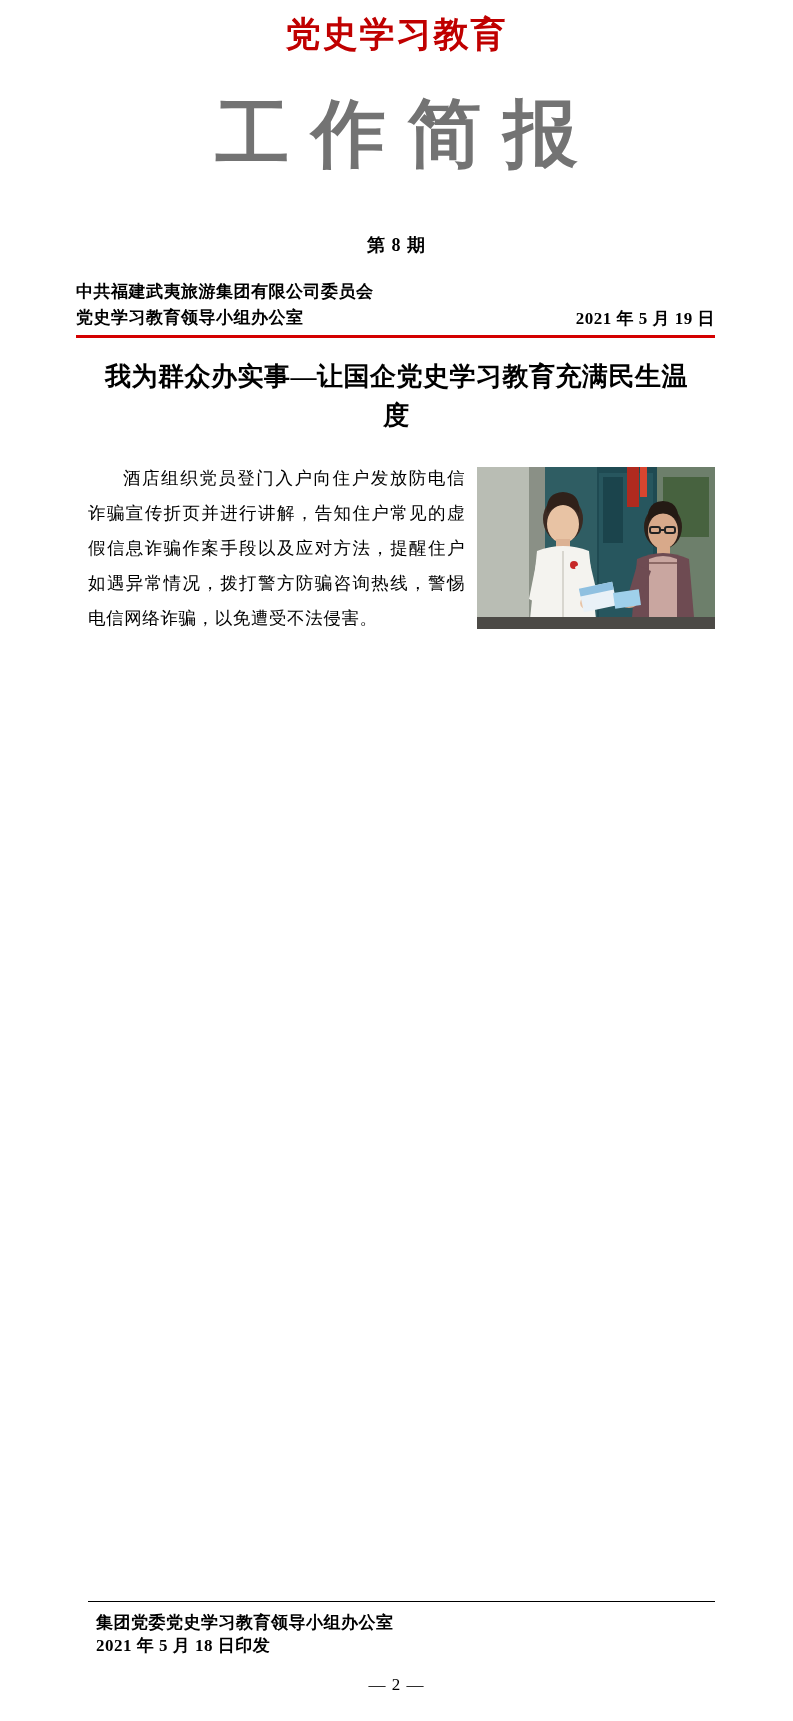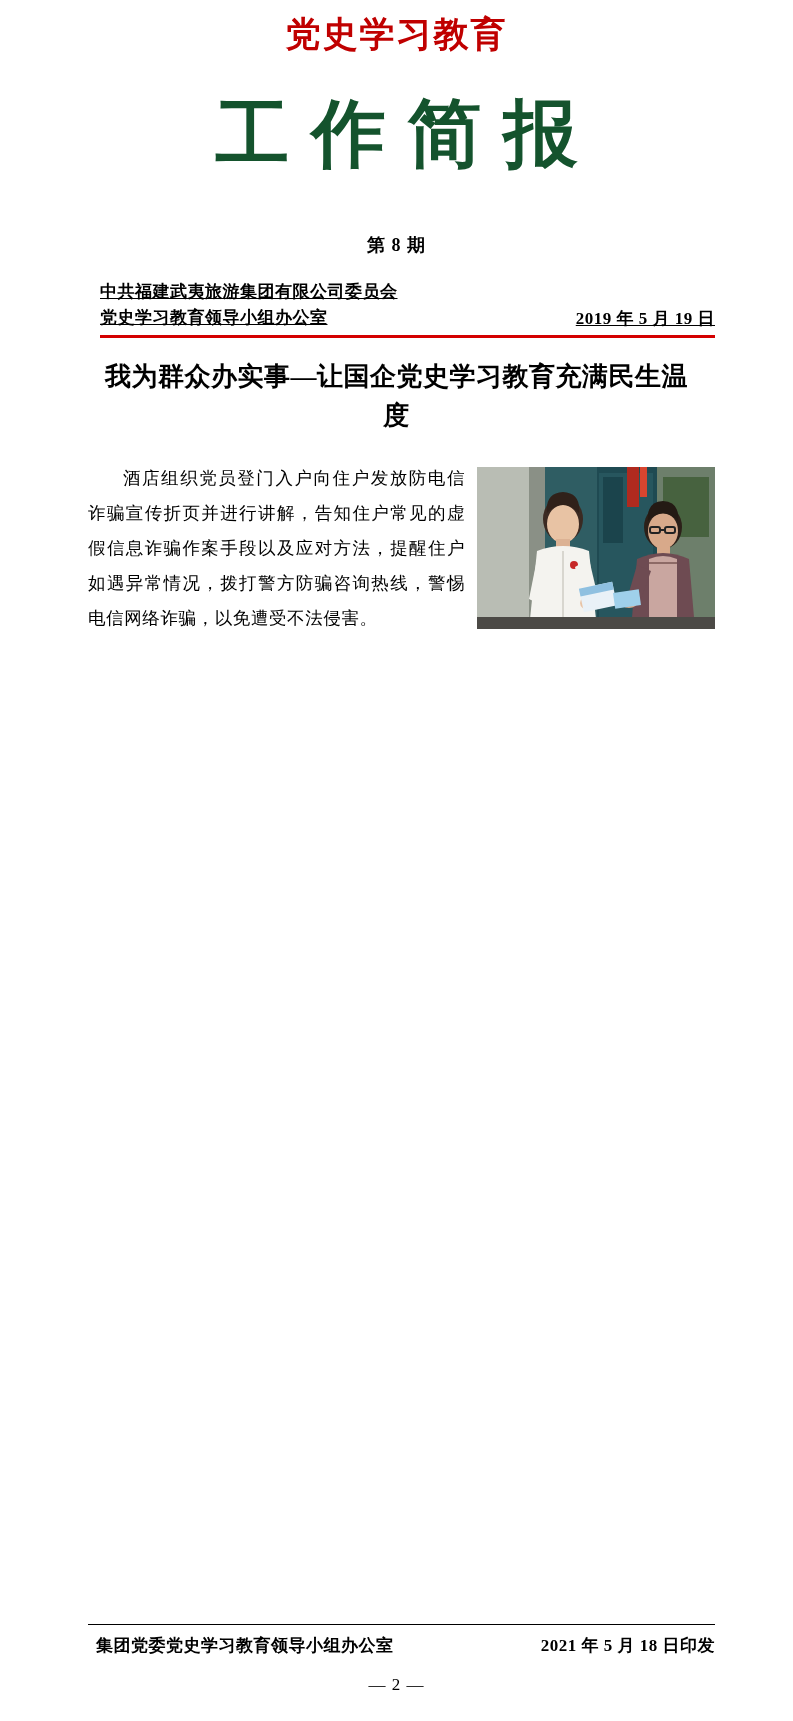--- a/index.html
+++ b/index.html
@@ -32,41 +32,40 @@
     font-weight: bold;
     font-size: 35px;
     letter-spacing: 2px;
     color: #c00000;
     line-height: 1.2;
   }
   .masthead-main {
     font-family: "Liberation Serif", serif;
     font-weight: bold;
     font-size: 74px;
-    color: #14532d;
+    color: #737373;
     letter-spacing: 22px;
     line-height: 1.25;
     margin-top: 32px;
     text-indent: 22px;
   }
 
   
   .issue-no {
     text-align: center;
     font-size: 18px;
     font-weight: bold;
     margin-top: 52px;
     letter-spacing: 1px;
   }
 
   
   .pub-block {
-    margin: 22px 78px 0 100px;
-    position: relative;
-    text-decoration: underline;
+    margin: 22px 78px 0 76px;
+    position: relative;
   }
   .pub-row {
     display: flex;
     justify-content: space-between;
     align-items: flex-end;
   }
   .pub-left {
     font-size: 17px;
     font-weight: bold;
     line-height: 1.55;
@@ -133,20 +132,21 @@
     border-top: 1.5px solid #000;
     margin: 0 78px 0 88px;
   }
   .footer-row {
     display: flex;
     justify-content: space-between;
     margin: 9px 78px 0 96px;
     font-size: 17px;
     font-weight: bold;
     letter-spacing: 0.5px;
+    flex-direction: column;
   }
   .page-num {
     text-align: center;
     font-size: 17px;
     margin-top: 18px;
     letter-spacing: 1px;
   }
 </style>
 </head>
 <body>
@@ -159,21 +159,21 @@
   </div>
 
   <div class="issue-no">第 8 期</div>
 
   <div class="pub-block">
     <div class="pub-row">
       <div class="pub-left">
         <div>中共福建武夷旅游集团有限公司委员会</div>
         <div>党史学习教育领导小组办公室</div>
       </div>
-      <div class="pub-date">2019 年 5 月 19 日</div>
+      <div class="pub-date">2021 年 5 月 19 日</div>
     </div>
     <hr class="red-rule">
   </div>
 
   <h1 class="article-title">我为群众办实事—让国企党史学习教育充满民生温度</h1>
 
   <div class="article-body clearfix">
 
     <div class="wrap-figure">
       <div class="photo">

